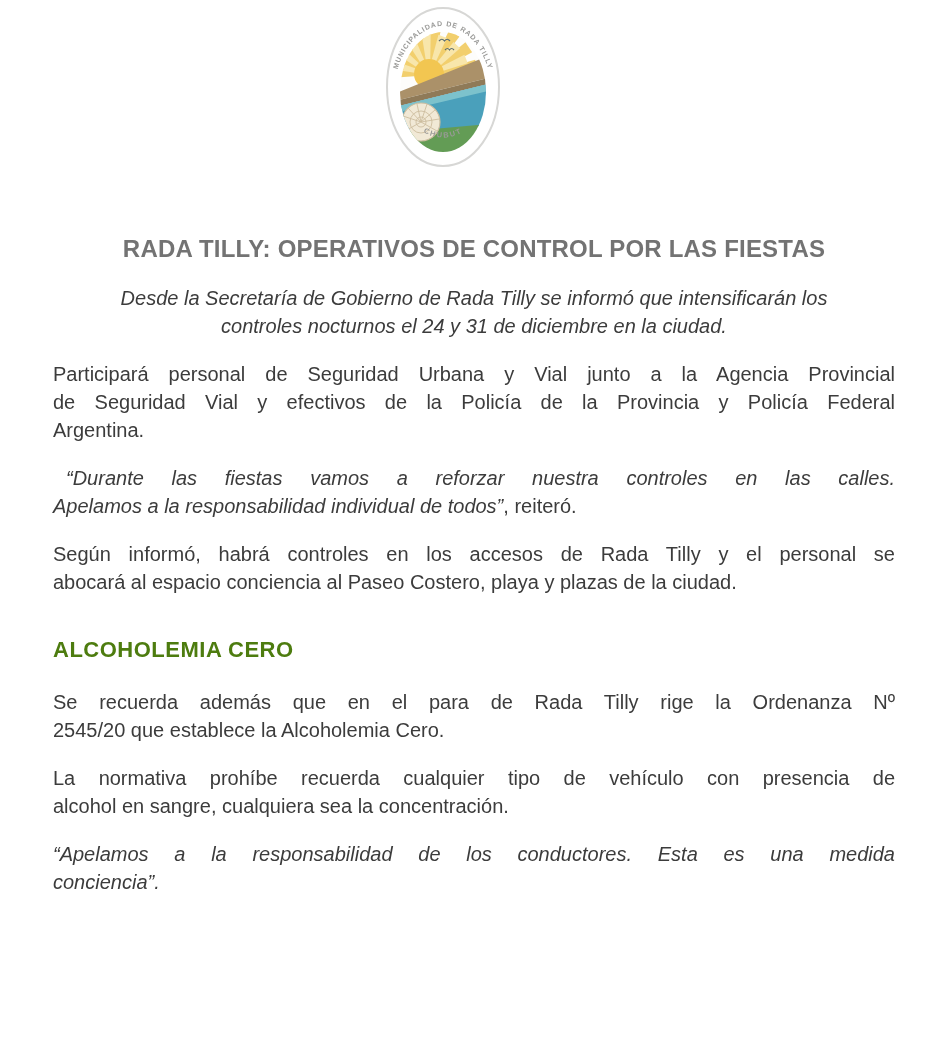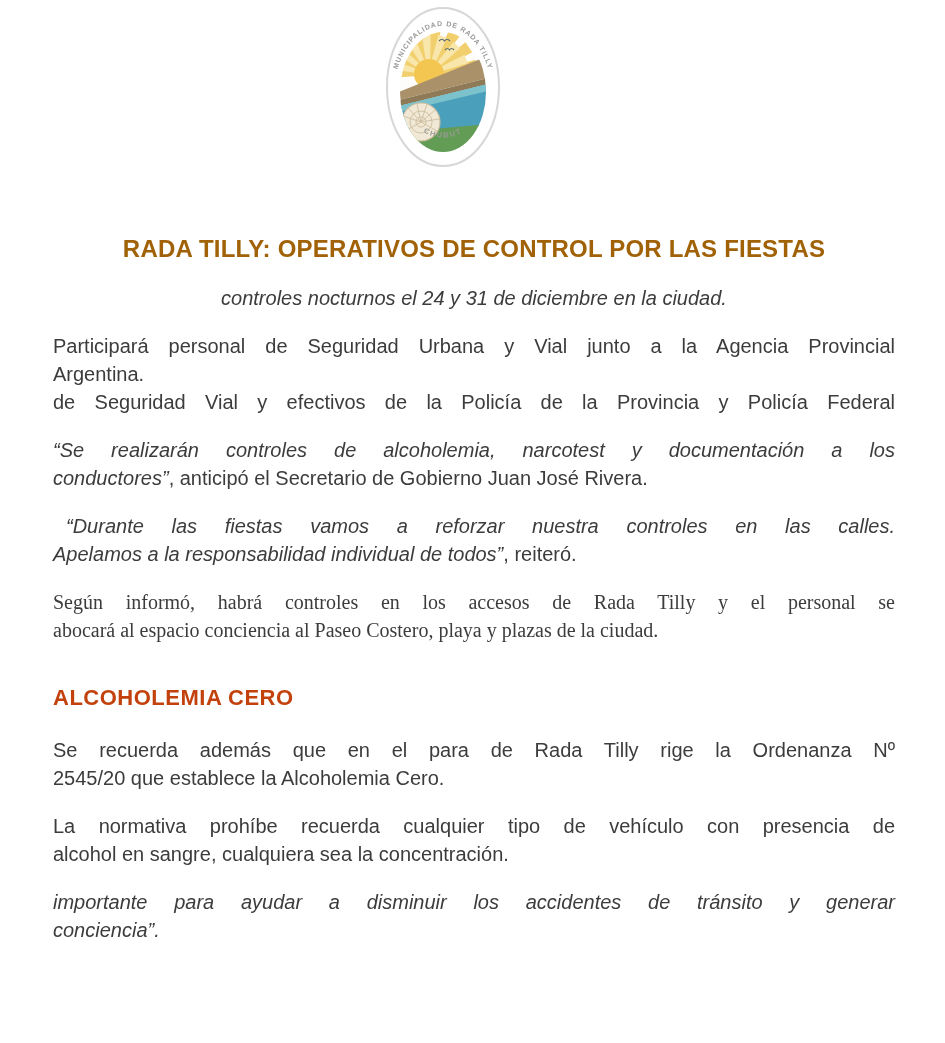--- a/index.html
+++ b/index.html
@@ -4,31 +4,31 @@
 <style>
   html,body{margin:0;padding:0;}
   body{
     width:945px;height:1043px;background:#ffffff;overflow:hidden;
     font-family:"Liberation Sans",sans-serif;color:#3c3c3c;
   }
   .logo-wrap{margin:6px 0 0 385px;width:116px;height:162px;}
   .content{padding:0 50px 0 53px;}
   h1.doc-title{
     font-size:24px;line-height:30px;font-weight:bold;text-align:center;
-    color:#a16207;letter-spacing:.2px;margin:66px 0 0;
+    color:#737373;letter-spacing:.2px;margin:66px 0 0;
   }
   p.block{font-size:20px;line-height:28px;margin:20px 0 0;}
   h2.block{
-    font-size:22px;line-height:28px;font-weight:bold;color:#c2410c;
+    font-size:22px;line-height:28px;font-weight:bold;color:#4d7c0f;
     letter-spacing:.5px;margin:40px 0 24px;
   }
   [data-name="lede"]{margin-top:45px;}
   [data-name="paragraph-participantes"]{margin-top:22px;}
   [data-name="paragraph-cita-fiestas"]{margin-top:14px;}
-  [data-name="paragraph-accesos"]{margin-top:18px;font-family:Liberation Serif, serif;}
+  [data-name="paragraph-accesos"]{margin-top:18px;}
   [data-name="paragraph-normativa"],
   [data-name="paragraph-cita-apelamos"]{margin-top:19px;}
   .line{display:block;text-align:justify;text-justify:inter-word;}
   .line.jl{text-align-last:justify;}
   .center .line{text-align:center;text-align-last:center;}
   .it{font-style:italic;}
   .seal-arc-text{font-family:"Liberation Sans",sans-serif;font-weight:bold;}
 </style>
 </head>
 <body>
@@ -105,30 +105,27 @@
         <textPath href="#arcBottom" startOffset="50%" data-name="seal-bottom-arc-text">CHUBUT</textPath>
       </text>
     </svg>
   </div>
 </header>
 
 <main class="content" data-name="article-body">
   <h1 class="doc-title" data-name="page-title">RADA TILLY: OPERATIVOS DE CONTROL POR LAS FIESTAS</h1>
 
 <p class="block center" data-name="lede">
+      <span class="line" data-name="text-line"><span class="it">Desde la Secretaría de Gobierno de Rada Tilly se informó que intensificarán los</span></span>
       <span class="line" data-name="text-line"><span class="it">controles nocturnos el 24 y 31 de diciembre en la ciudad.</span></span>
     </p>
     <p class="block" data-name="paragraph-participantes">
       <span class="line jl" data-name="text-line"><span>Participará personal de Seguridad Urbana y Vial junto a la Agencia Provincial</span></span>
+      <span class="line jl" data-name="text-line"><span>de Seguridad Vial y efectivos de la Policía de la Provincia y Policía Federal</span></span>
       <span class="line" data-name="text-line"><span>Argentina.</span></span>
-      <span class="line jl" data-name="text-line"><span>de Seguridad Vial y efectivos de la Policía de la Provincia y Policía Federal</span></span>
-    </p>
-    <p class="block" data-name="paragraph-cita-controles">
-      <span class="line jl" data-name="text-line"><span class="it">“Se realizarán controles de alcoholemia, narcotest y documentación a los</span></span>
-      <span class="line" data-name="text-line"><span class="it">conductores”</span><span>, anticipó el Secretario de Gobierno Juan José Rivera.</span></span>
     </p>
     <p class="block" data-name="paragraph-cita-fiestas">
       <span class="line jl" data-name="text-line" style="text-indent: 13px;"><span class="it">“Durante las fiestas vamos a reforzar nuestra controles en las calles.</span></span>
       <span class="line" data-name="text-line"><span class="it">Apelamos a la responsabilidad individual de todos”</span><span>, reiteró.</span></span>
     </p>
     <p class="block" data-name="paragraph-accesos">
       <span class="line jl" data-name="text-line"><span>Según informó, habrá controles en los accesos de Rada Tilly y el personal se</span></span>
       <span class="line" data-name="text-line"><span>abocará al espacio conciencia al Paseo Costero, playa y plazas de la ciudad.</span></span>
     </p>
     <h2 class="block" data-name="section-heading-alcoholemia">
@@ -136,16 +133,16 @@
     </h2>
     <p class="block" data-name="paragraph-ordenanza">
       <span class="line jl" data-name="text-line"><span>Se recuerda además que en el para de Rada Tilly rige la Ordenanza Nº</span></span>
       <span class="line" data-name="text-line"><span>2545/20 que establece la Alcoholemia Cero.</span></span>
     </p>
     <p class="block" data-name="paragraph-normativa">
       <span class="line jl" data-name="text-line"><span>La normativa prohíbe recuerda cualquier tipo de vehículo con presencia de</span></span>
       <span class="line" data-name="text-line"><span>alcohol en sangre, cualquiera sea la concentración.</span></span>
     </p>
     <p class="block" data-name="paragraph-cita-apelamos">
-      <span class="line jl" data-name="text-line"><span class="it">importante para ayudar a disminuir los accidentes de tránsito y generar</span></span>
+      <span class="line jl" data-name="text-line"><span class="it">“Apelamos a la responsabilidad de los conductores. Esta es una medida</span></span>
       <span class="line" data-name="text-line"><span class="it">conciencia”.</span></span>
     </p>
   </main>
 
 </body></html>

